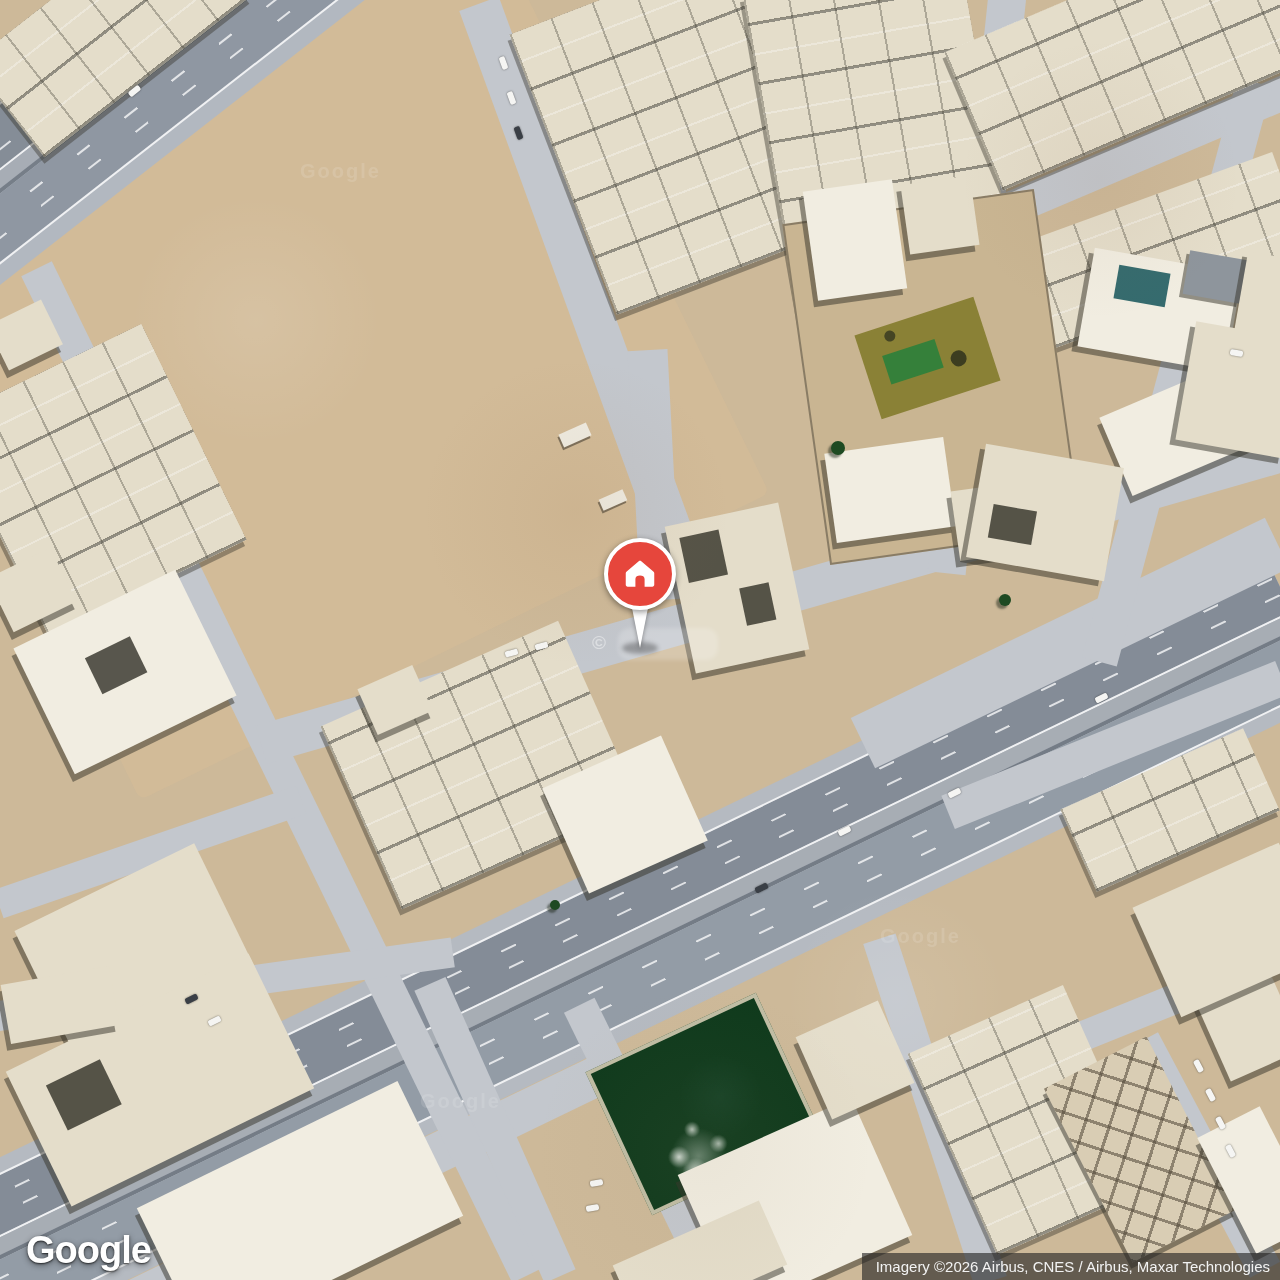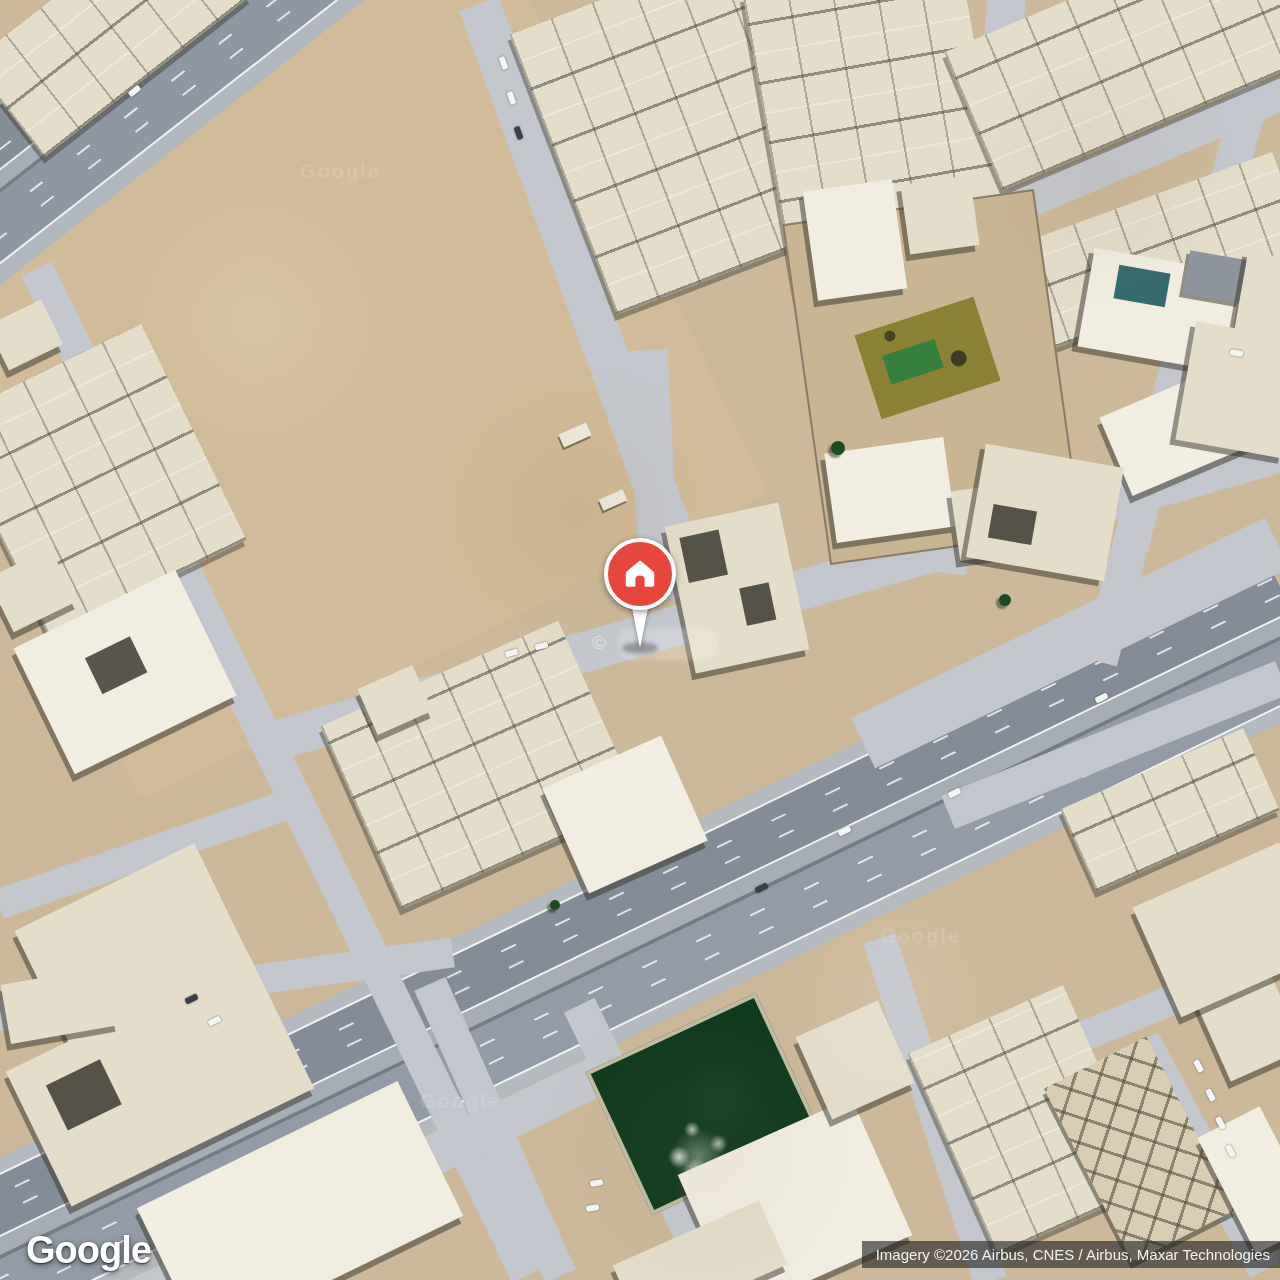--- a/index.html
+++ b/index.html
@@ -53,21 +53,21 @@
     border:4px solid #ffffff;box-shadow:0 2px 6px rgba(0,0,0,.45);display:flex;
     align-items:center;justify-content:center;}
   #pin-ground{width:36px;height:12px;border-radius:50%;background:rgba(0,0,0,.28);filter:blur(2px);}
   
   #wm-blob{background:rgba(255,255,255,.2);border-radius:12px;filter:blur(2px);}
   #wm-sym{color:rgba(255,255,255,.42);font-size:19px;font-weight:700;}
   
   #google-logo{position:absolute;left:26px;bottom:8px;z-index:40;color:#ffffff;
     font-size:38px;font-weight:700;letter-spacing:-1px;cursor:pointer;
     text-shadow:0 1px 2px rgba(0,0,0,.7), 0 2px 6px rgba(0,0,0,.45);}
-  #attribution{position:absolute;right:0;bottom:12px;z-index:40;height:27px;line-height:27px;
+  #attribution{position:absolute;right:0;bottom:0;z-index:40;height:27px;line-height:27px;
     background:rgba(34,34,34,.62);color:#f2f2f2;font-size:15px;padding:0 10px 0 14px;
     white-space:nowrap;}
   #pin{z-index:30;}
 </style>
 </head>
 <body>
 
 <div id="viewport">
 
   <div class="abs" style="left:-40px;top:20px;width:700px;height:660px;transform:rotate(-26deg);

